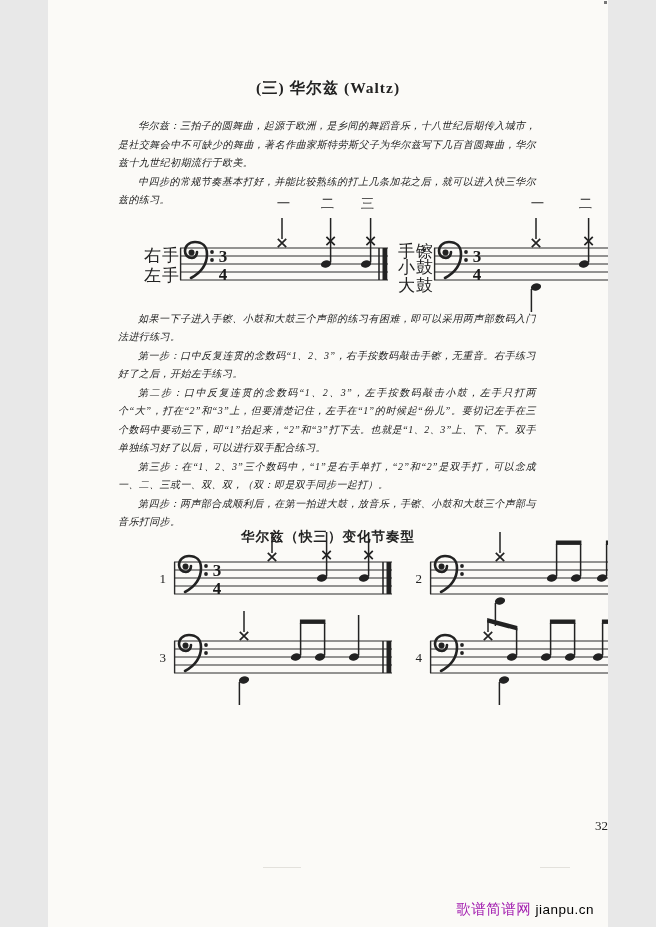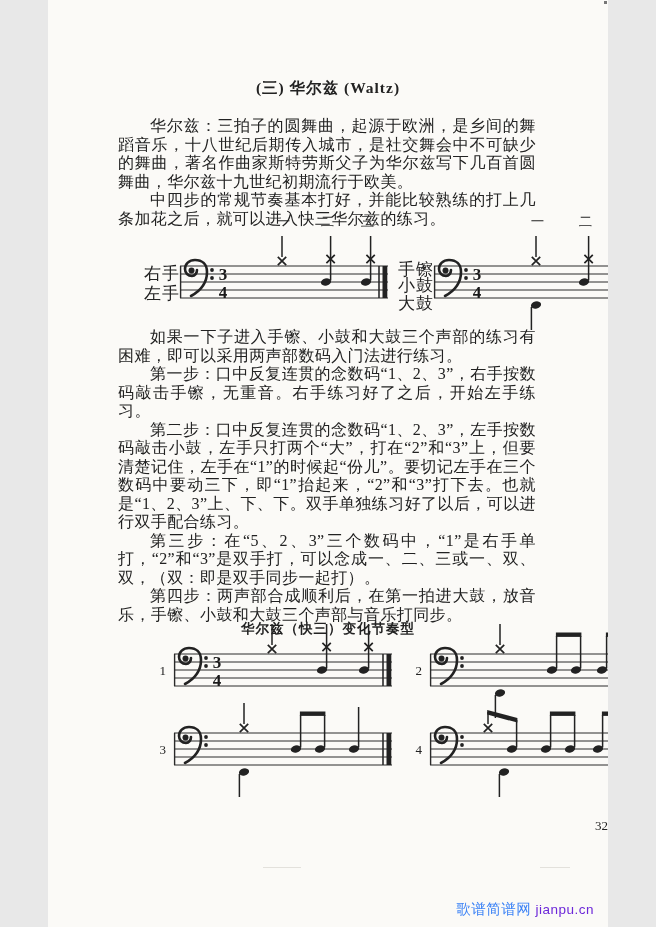--- a/index.html
+++ b/index.html
@@ -17,25 +17,26 @@
   .title{
     margin:78px 0 18px 0;
     text-align:center;
     font-size:15.5px;
     font-weight:600;
     letter-spacing:1px;
   }
   .textblock{padding:0 72px 0 70px;}
   .para{
     margin:0;
-    font-size:16px;
+    font-size:10px;
     line-height:18.5px;
     text-align:justify;
     text-indent:2em;
     letter-spacing:0.4px;
+    font-style:italic;
   }
   
   .ex-row{
     display:flex;
     padding-left:96px;
     gap:8px;
     margin-top:-16px;
     margin-bottom:0;
   }
   .stave-block{display:flex;align-items:flex-start;}
@@ -82,22 +83,22 @@
     top:818px;left:0;width:100%;
     text-align:right;
     font-size:13px;
   }
   .watermark{
     position:absolute;
     right:14px;bottom:8px;
     font-size:14.5px;
     letter-spacing:0.5px;
   }
-  .wm-site{color:#3b82f6;}
-  .wm-url{color:#6d28d9;font-family:"Liberation Sans","DejaVu Sans",sans-serif;font-size:13.5px;}
+  .wm-site{color:#a21caf;}
+  .wm-url{color:#000000;font-family:"Liberation Sans","DejaVu Sans",sans-serif;font-size:13.5px;}
   .scan-dash{position:absolute;border-top:1.5px solid #e3e1dc;height:0;}
   .dash-1{left:215px;top:867px;width:38px;}
   .dash-2{left:492px;top:867px;width:30px;}
   .corner-speck{position:absolute;right:1px;top:1px;width:3px;height:3px;background:#777;}
 </style>
 </head>
 <body>
 
 <div class="page">
 
@@ -181,21 +182,21 @@
           <line x1="200.6" y1="68.5" x2="200.6" y2="24" stroke="#222222" stroke-width="1.5"></line>
           <path d="M196.4 42.8 L204.79999999999998 51.2 M196.4 51.2 L204.79999999999998 42.8" stroke="#222222" stroke-width="1.7" fill="none"></path>
         </svg>
       </div>
   </div>
 
   <div class="textblock" style="margin-top:-4px;">
     <p class="para">如果一下子进入手镲、小鼓和大鼓三个声部的练习有困难，即可以采用两声部数码入门法进行练习。</p>
     <p class="para">第一步：口中反复连贯的念数码“1、2、3”，右手按数码敲击手镲，无重音。右手练习好了之后，开始左手练习。</p>
     <p class="para">第二步：口中反复连贯的念数码“1、2、3”，左手按数码敲击小鼓，左手只打两个“大”，打在“2”和“3”上，但要清楚记住，左手在“1”的时候起“份儿”。要切记左手在三个数码中要动三下，即“1”抬起来，“2”和“3”打下去。也就是“1、2、3”上、下、下。双手单独练习好了以后，可以进行双手配合练习。</p>
-    <p class="para">第三步：在“5、2、3”三个数码中，“1”是右手单打，“2”和“3”是双手打，可以念成一、二、三或一、双、双，（双：即是双手同步一起打）。</p>
+    <p class="para">第三步：在“1、2、3”三个数码中，“1”是右手单打，“2”和“2”是双手打，可以念成一、二、三或一、双、双，（双：即是双手同步一起打）。</p>
     <p class="para">第四步：两声部合成顺利后，在第一拍进大鼓，放音乐，手镲、小鼓和大鼓三个声部与音乐打同步。</p>
   </div>
 
   <div class="subtitle">华尔兹（快三）变化节奏型</div>
 
   <div class="pat-row pat-row-1">
     <div class="pattern-block">
         <span class="pattern-num">1</span>
         <svg width="222" height="98" viewBox="0 22 222 98" style="overflow:visible">
           <line x1="2" y1="54" x2="220" y2="54" stroke="#2a2a2a" stroke-width="1"></line>

